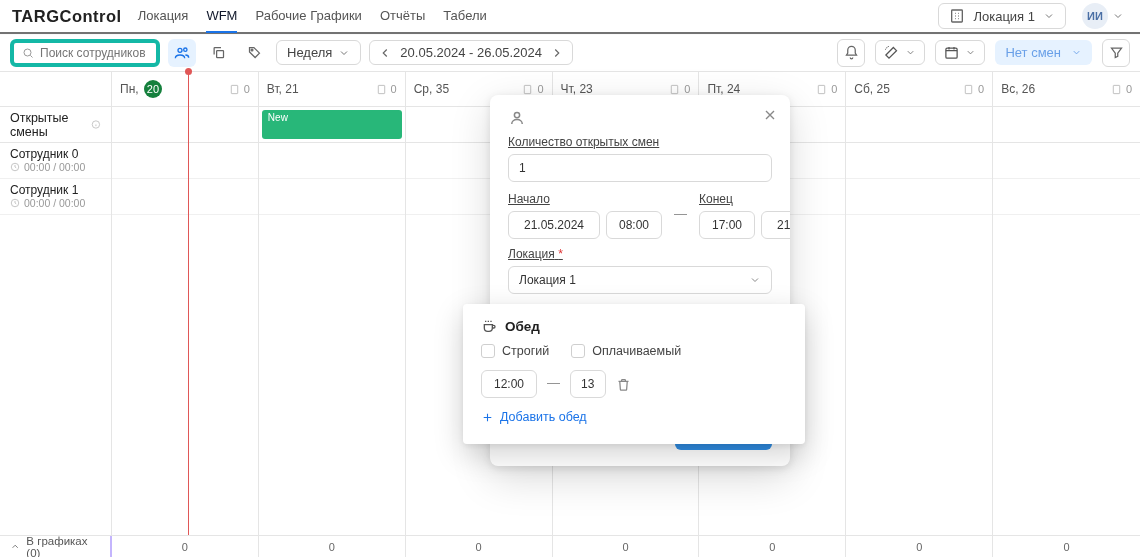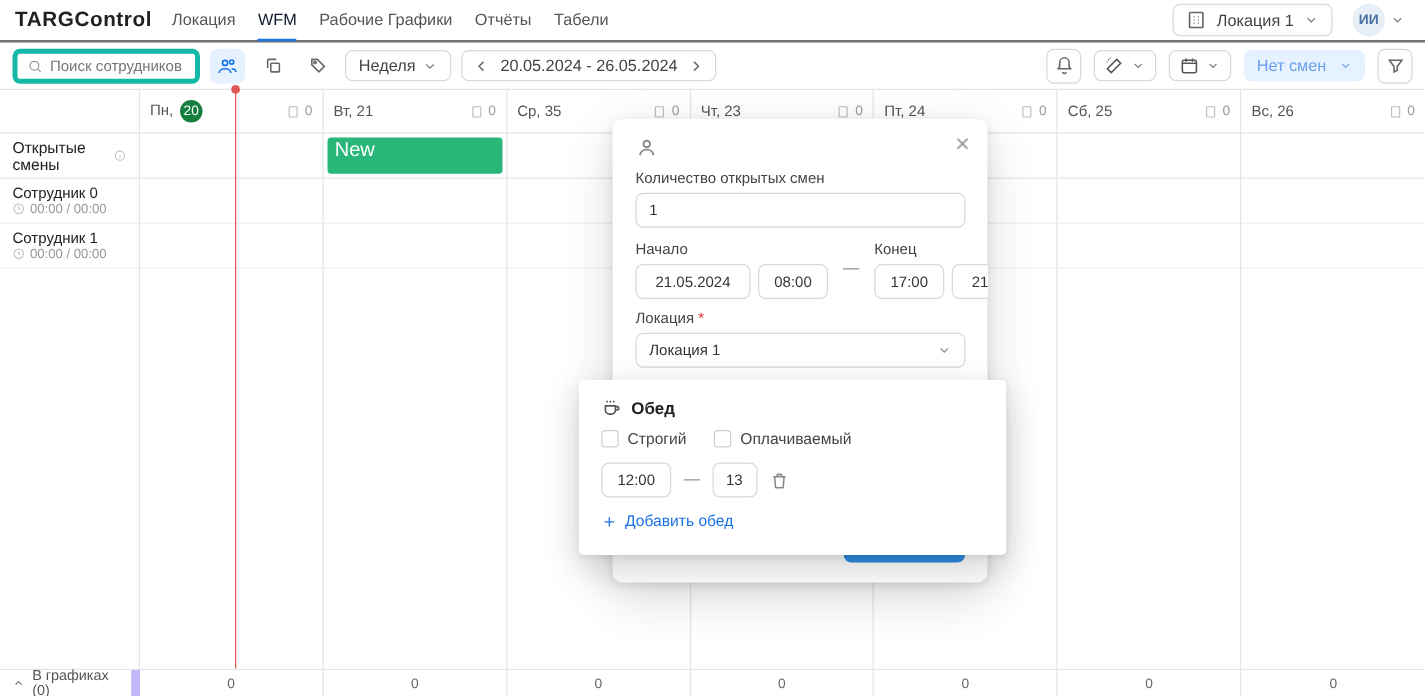--- a/index.html
+++ b/index.html
@@ -36,38 +36,38 @@
 .emp { height:36px; border-bottom:1px solid #f0f0f0; padding:4px 10px; }
 .emp .name { font-size:12px; }
 .emp .hours { font-size:10.5px; color:#999; display:flex; align-items:center; gap:4px; }
 .days { flex:1; display:grid; grid-template-columns: repeat(7, 1fr); position:relative; }
 .day { border-right:1px solid #e5e5e5; display:flex; flex-direction:column; }
 .day-head { height:35px; border-bottom:1px solid #e5e5e5; display:flex; align-items:center; justify-content:space-between; padding:0 8px; font-size:12px; color:#555; }
 .today-pill { background:#15803d; color:#fff; border-radius:50%; width:18px; height:18px; display:inline-flex; align-items:center; justify-content:center; font-size:11px; margin-left:2px; }
 .day-head .doc { display:flex; align-items:center; gap:4px; color:#999; font-size:11px; }
 .row-open { height:36px; border-bottom:1px solid #e5e5e5; display:flex; align-items:center; padding:3px; }
 .row-emp { height:36px; border-bottom:1px solid #f0f0f0; }
-.shift-new { background:#28b779; color:#fff; border-radius:3px; width:100%; height:100%; display:flex; align-items:flex-start; padding:2px 6px; font-size:16px; }
+.shift-new { background:#28b779; color:#fff; border-radius:3px; width:100%; height:100%; display:flex; align-items:flex-start; padding:2px 6px; font-size:10px; }
 .now-line { position:absolute; top:0; bottom:0; width:1px; background:#e05757; left:76px; }
 .now-line::before { content:''; position:absolute; top:-4px; left:-3px; width:7px; height:7px; background:#e05757; border-radius:50%; }
 
 
 .footer { position:absolute; bottom:0; left:0; right:0; height:22px; border-top:1px solid #e5e5e5; display:flex; background:#fff; }
-.foot-left { width:112px; border-right:7px solid #c4b5fd; display:flex; align-items:center; gap:6px; padding:0 10px; font-size:11.5px; color:#555; }
+.foot-left { width:112px; border-right:2px solid #c4b5fd; display:flex; align-items:center; gap:6px; padding:0 10px; font-size:11.5px; color:#555; }
 .foot-days { flex:1; display:grid; grid-template-columns: repeat(7,1fr); }
 .foot-cell { border-right:1px solid #e5e5e5; display:flex; align-items:center; justify-content:center; color:#666; font-size:11px; }
 
 
 .overlay { position:absolute; inset:0; display:flex; align-items:flex-start; justify-content:center; }
 .modal { width:300px; margin-top:95px; margin-left:140px; background:#fff; border-radius:8px; box-shadow:0 12px 40px rgba(0,0,0,.15), 0 2px 8px rgba(0,0,0,.1); position:relative; }
 .modal-scroll { max-height:312px; overflow:auto; padding:14px 18px 10px; }
 .modal-scroll::-webkit-scrollbar{width:5px}.modal-scroll::-webkit-scrollbar-thumb{background:#ccc;border-radius:3px}
 .m-head { display:flex; align-items:center; gap:10px; margin-bottom:8px; }
 .m-close { position:absolute; right:8px; top:8px; width:24px; height:24px; display:flex; align-items:center; justify-content:center; color:#888; cursor:pointer; }
-.m-label { font-size:12px; color:#444; margin-bottom:5px; display:block; }
+.m-label { font-size:12px; color:#444; margin-bottom:5px; display:block;text-decoration:underline; }
 .m-input, .m-select { width:100%; border:1px solid #d9d9d9; border-radius:6px; padding:6px 10px; font-size:12px; color:#333; outline:none; background:#fff; }
 .m-select { display:flex; align-items:center; justify-content:space-between; color:#333; }
 .m-select.placeholder { color:#aaa; }
 .m-row { display:flex; gap:12px; margin-bottom:6px; }
 .m-col { flex:1; }
 .m-group { margin-bottom:10px; }
 .dash { display:flex; align-items:center; color:#888; padding-bottom:4px; }
 .time-in { width:56px; text-align:center; }
 .date-in { width:92px; text-align:center; }
 .req { color:#d33; }

